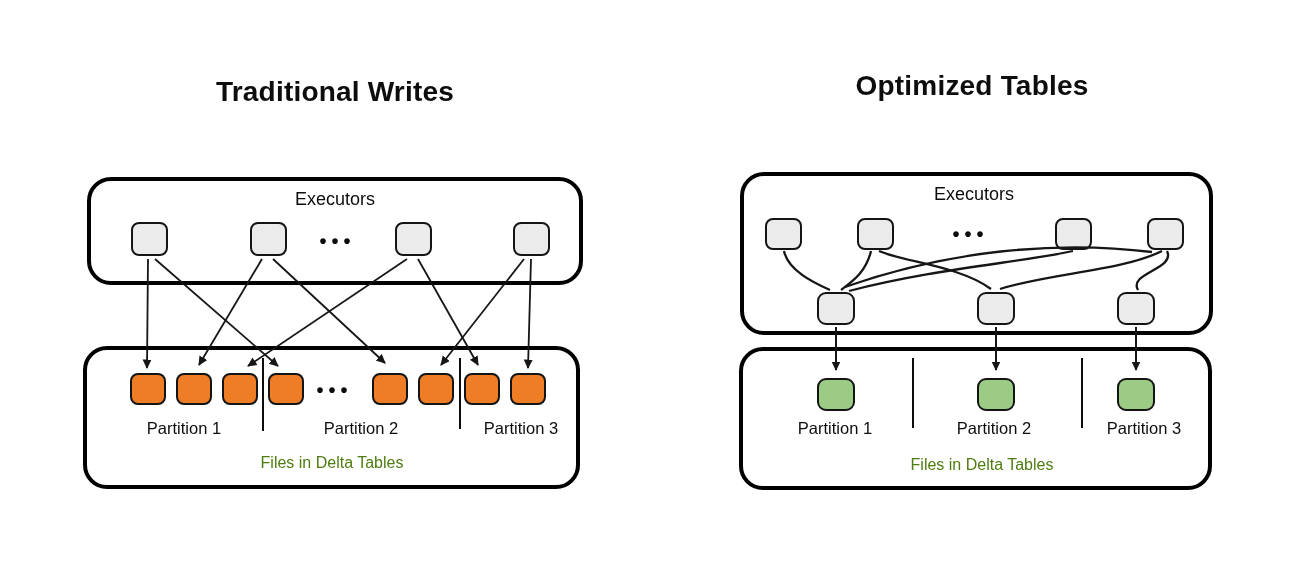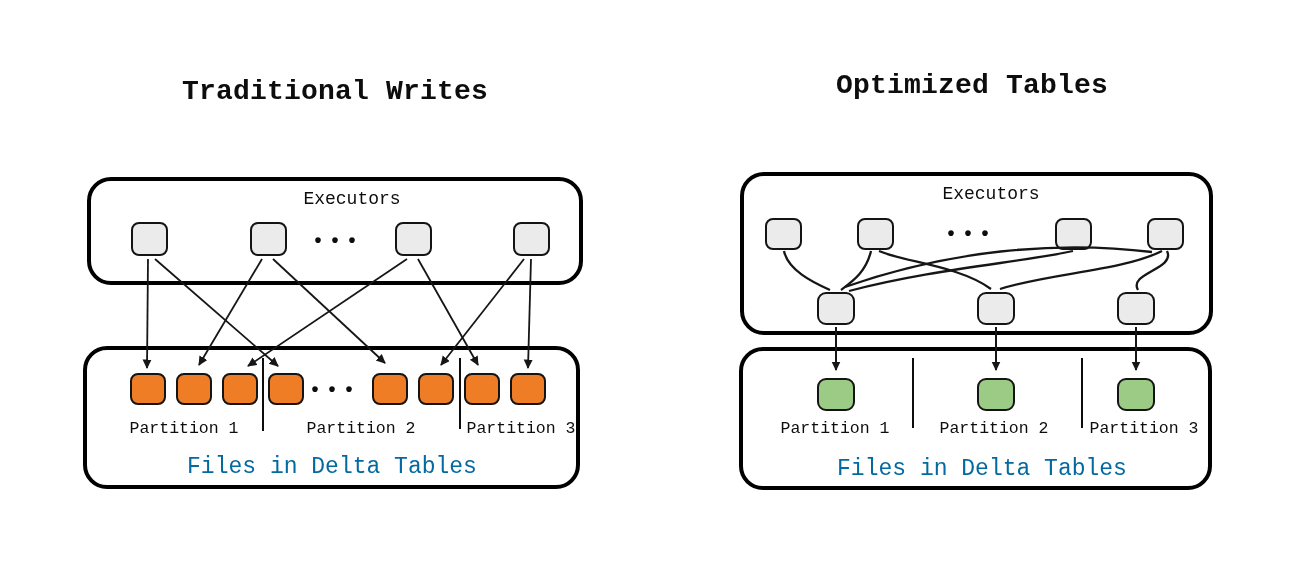--- a/index.html
+++ b/index.html
@@ -1,46 +1,46 @@
 <!DOCTYPE html>
 <html style="--traditional-file: #EF7D25; --optimized-file: #9CCB85; --executor-fill: #EBEBEB;"><head>
 <meta charset="utf-8">
 <style>
   html,body{margin:0;padding:0;background:#fff;}
   .stage{
     position:relative;width:1238px;height:564px;background:#ffffff;overflow:hidden;
-    font-family:Liberation Mono, monospace;color:#111;padding-left:44px;
+    font-family:Liberation Sans, sans-serif;color:#111;padding-left:44px;
   }
   .title{
     position:absolute;transform:translateX(-50%);
     font-size:28px;font-weight:600;letter-spacing:.2px;white-space:nowrap;color:#0d0d0d;
   }
   .bigbox{
     position:absolute;border:4px solid #000;border-radius:24px;background:#fff;box-sizing:border-box;
   }
   .boxlabel{
-    position:absolute;transform:translateX(-50%);font-size:18px;color:#0d0d0d;white-space:nowrap;margin-left:17px;
+    position:absolute;transform:translateX(-50%);font-size:18px;color:#0d0d0d;white-space:nowrap;
   }
   .node{
     position:absolute;box-sizing:border-box;border:2.2px solid #141414;border-radius:8px;
   }
   .exec-node{background:var(--executor-fill,#ebebeb);}
   .file-node{background:var(--traditional-file,#ef7d25);}
   .green-node{background:var(--optimized-file,#9ccb85);border-radius:9px;}
   .shuffle-node{background:var(--executor-fill,#ebebeb);border-radius:9px;}
   .dots{
     position:absolute;transform:translate(-50%,-50%);
     font-size:20px;font-weight:700;letter-spacing:5px;color:#0d0d0d;white-space:nowrap;text-indent:5px;
   }
   .divider{position:absolute;width:2px;background:#0d0d0d;}
   .plabel{
     position:absolute;transform:translateX(-50%);font-size:16.5px;color:#0d0d0d;white-space:nowrap;
   }
   .caption{
-    position:absolute;transform:translateX(-50%);font-size:23px;color:#0369a1;white-space:nowrap;
+    position:absolute;transform:translateX(-50%);font-size:16px;color:#4d7c0f;white-space:nowrap;
   }
   svg.overlay{position:absolute;left:0;top:0;pointer-events:none;}
   svg.overlay path{fill:none;stroke:#161616;}
 </style>
 </head>
 <body>
 
 <div class="stage">
 
   <div class="title" style="left:335px;top:76px">Traditional Writes</div>

